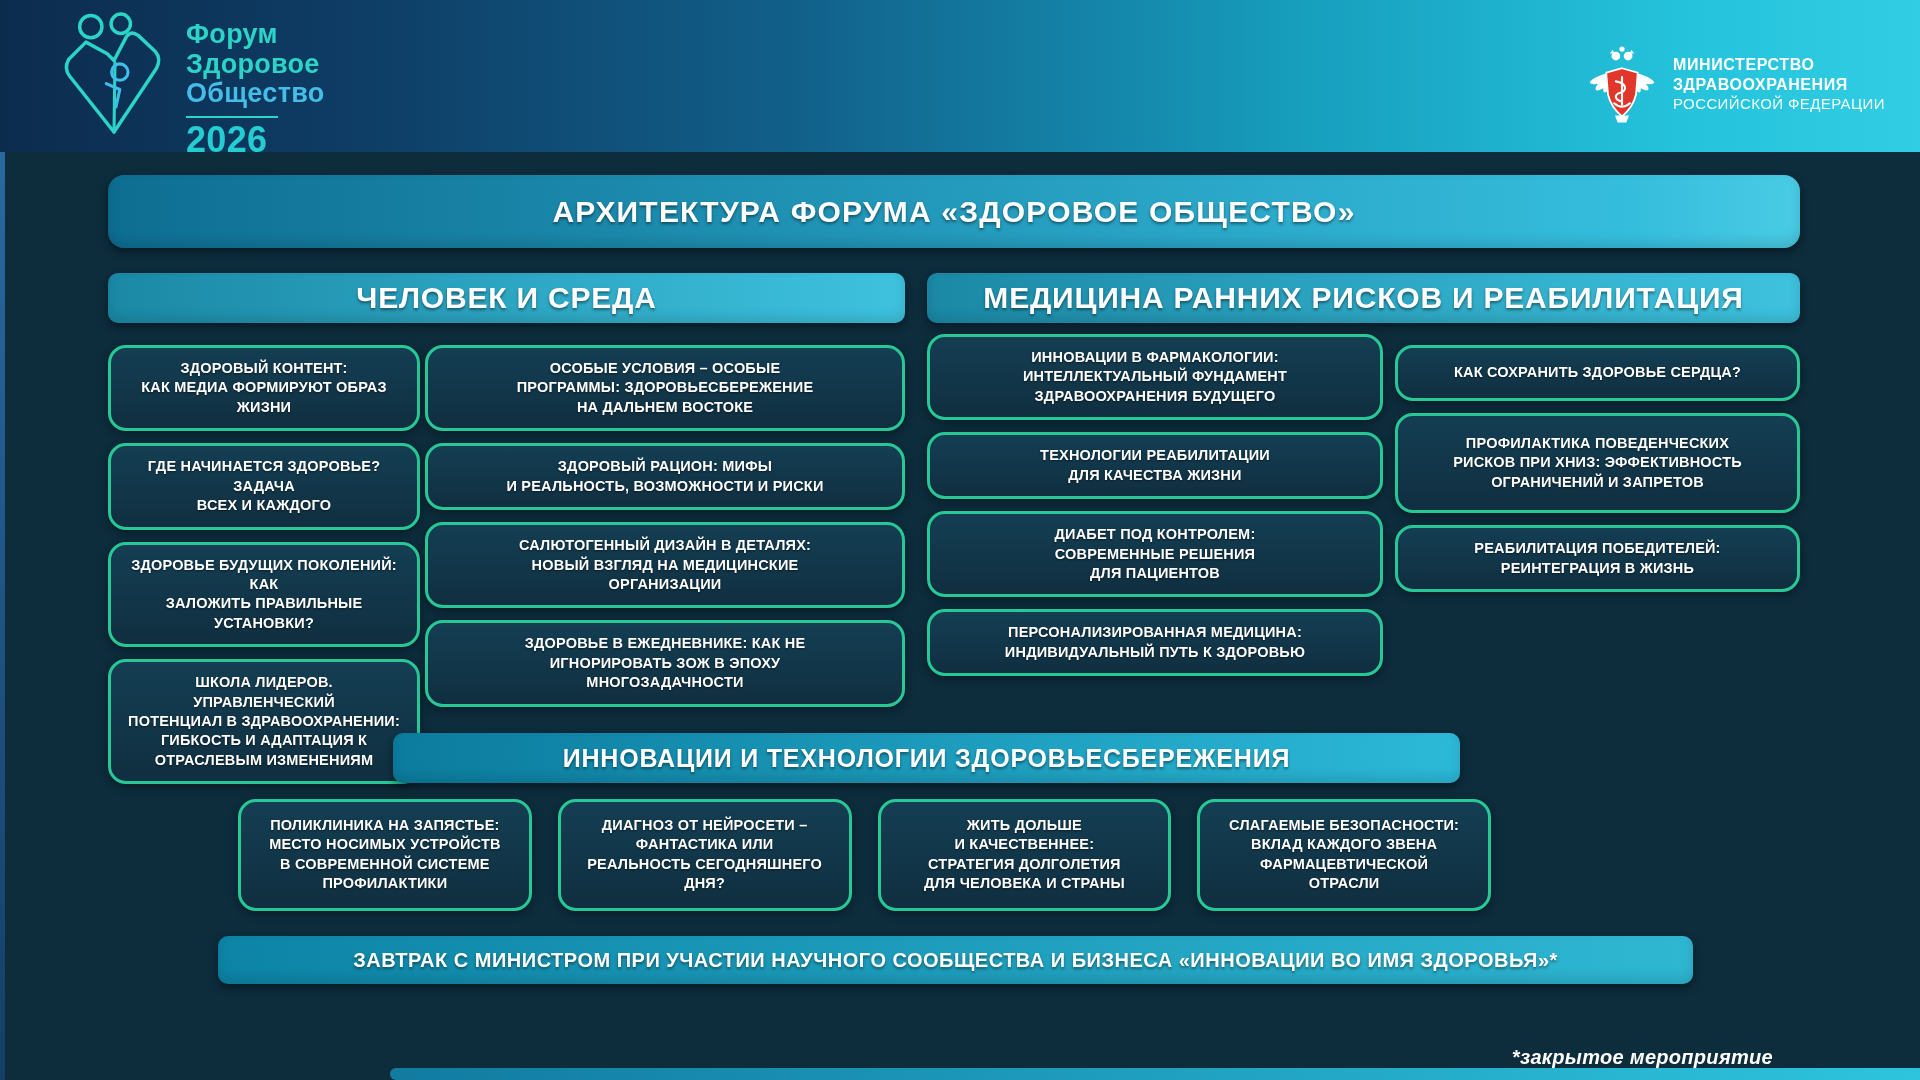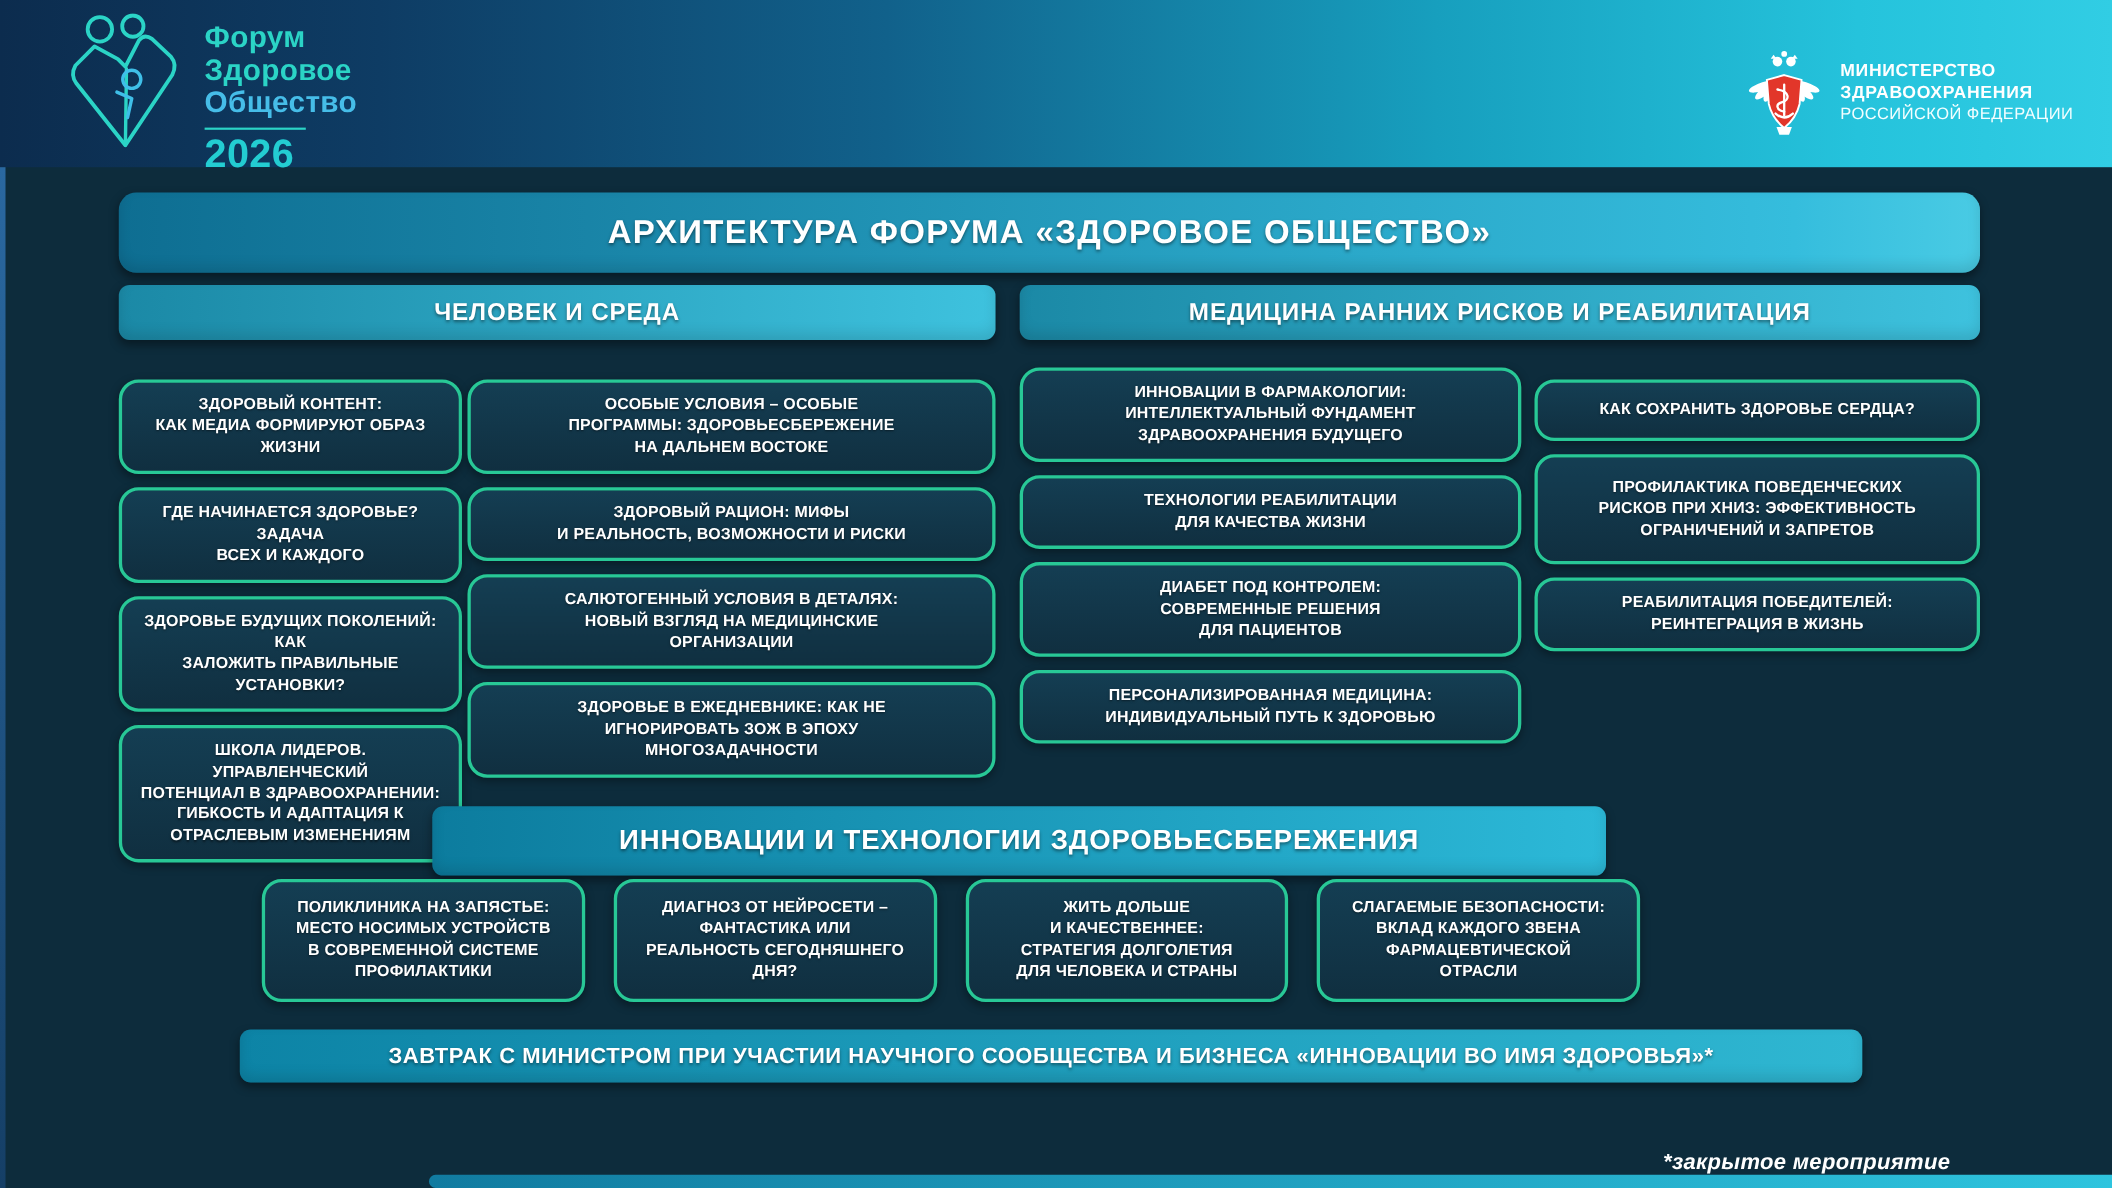--- a/index.html
+++ b/index.html
@@ -36,25 +36,25 @@
   
   .grad-banner{
     position:absolute;display:flex;align-items:center;justify-content:center;
     color:#fff;font-weight:bold;text-align:center;
     text-shadow:0 2px 3px rgba(0,0,0,.45);
     box-shadow:0 4px 9px rgba(0,0,0,.4), inset 0 -6px 12px rgba(0,0,0,.12);
   }
   .title-banner{left:108px;top:175px;width:1692px;height:73px;border-radius:16px;
     background:linear-gradient(90deg,#0e6e92,#35bddd 90%,#49cbe4);
     font-size:30px;letter-spacing:1.2px;}
-  .sec-header{height:50px;top:259px;border-radius:10px;font-size:22px;letter-spacing:.8px;
+  .sec-header{height:50px;top:273px;border-radius:10px;font-size:30px;letter-spacing:.8px;
     background:linear-gradient(90deg,#1b89a6,#3ec2de);}
   .sec-header-left{left:108px;width:797px;}
   .sec-header-right{left:927px;width:873px;}
-  .mid-banner{left:393px;top:733px;width:1067px;height:63px;border-radius:10px;
+  .mid-banner{left:393px;top:733px;width:1067px;height:50px;border-radius:10px;
     background:linear-gradient(90deg,#0c7c9e,#2cb9d8);
     font-size:25px;letter-spacing:.8px;}
   .banner1{left:218px;top:936px;width:1475px;height:48px;border-radius:10px;
     background:linear-gradient(90deg,#0d84a6,#2fb7d2);
     font-size:20px;letter-spacing:.5px;}
   .banner2{left:252px;top:997px;width:1361px;height:41px;border-radius:9px;
     background:linear-gradient(90deg,#1ea6c6,#3fc3dc);
     font-size:20px;letter-spacing:.5px;}
   
   .col{position:absolute;display:flex;flex-direction:column;gap:12px;}
@@ -166,21 +166,21 @@
 ПОТЕНЦИАЛ В ЗДРАВООХРАНЕНИИ:
 ГИБКОСТЬ И АДАПТАЦИЯ К
 ОТРАСЛЕВЫМ ИЗМЕНЕНИЯМ</div>
   </div>
   <div class="col col-b">
     <div class="box">ОСОБЫЕ УСЛОВИЯ – ОСОБЫЕ
 ПРОГРАММЫ: ЗДОРОВЬЕСБЕРЕЖЕНИЕ
 НА ДАЛЬНЕМ ВОСТОКЕ</div>
     <div class="box">ЗДОРОВЫЙ РАЦИОН: МИФЫ
 И РЕАЛЬНОСТЬ, ВОЗМОЖНОСТИ И РИСКИ</div>
-    <div class="box">САЛЮТОГЕННЫЙ УСЛОВИЯ В ДЕТАЛЯХ:
+    <div class="box">САЛЮТОГЕННЫЙ ДИЗАЙН В ДЕТАЛЯХ:
 НОВЫЙ ВЗГЛЯД НА МЕДИЦИНСКИЕ
 ОРГАНИЗАЦИИ</div>
     <div class="box">ЗДОРОВЬЕ В ЕЖЕДНЕВНИКЕ: КАК НЕ
 ИГНОРИРОВАТЬ ЗОЖ В ЭПОХУ
 МНОГОЗАДАЧНОСТИ</div>
   </div>
 
   <div class="col col-c">
     <div class="box">ИННОВАЦИИ В ФАРМАКОЛОГИИ:
 ИНТЕЛЛЕКТУАЛЬНЫЙ ФУНДАМЕНТ

